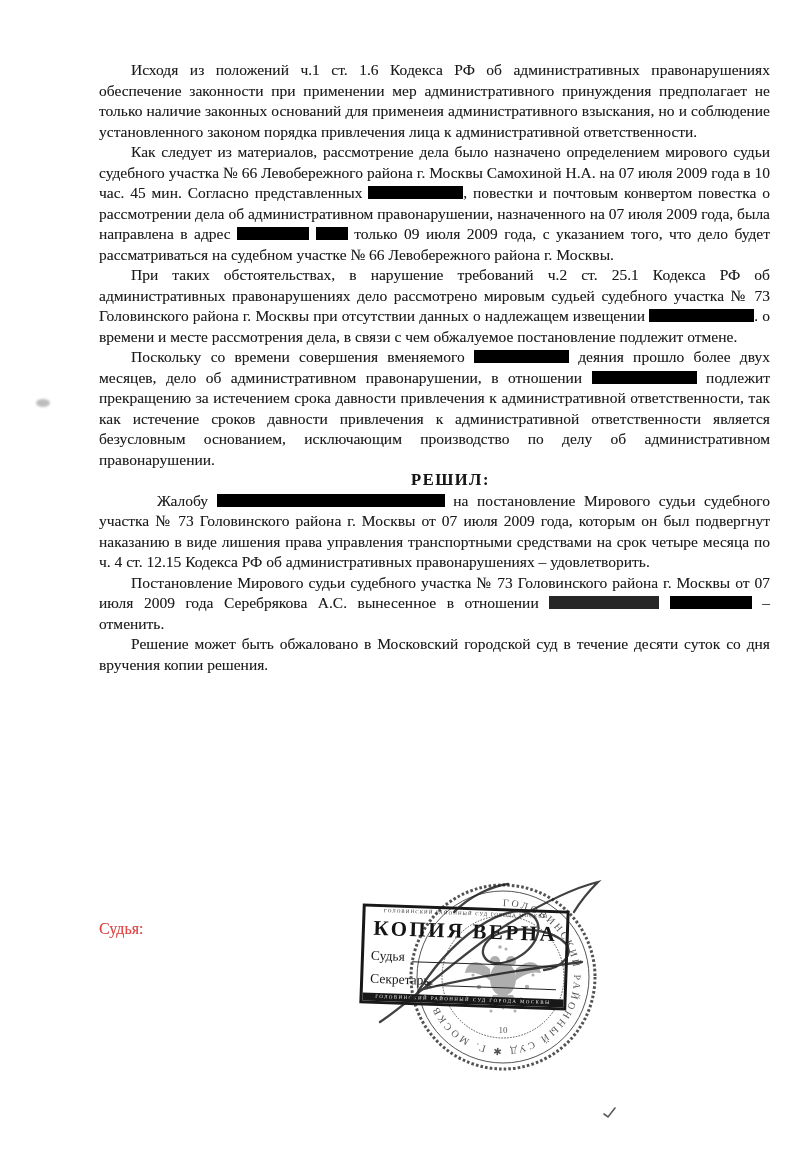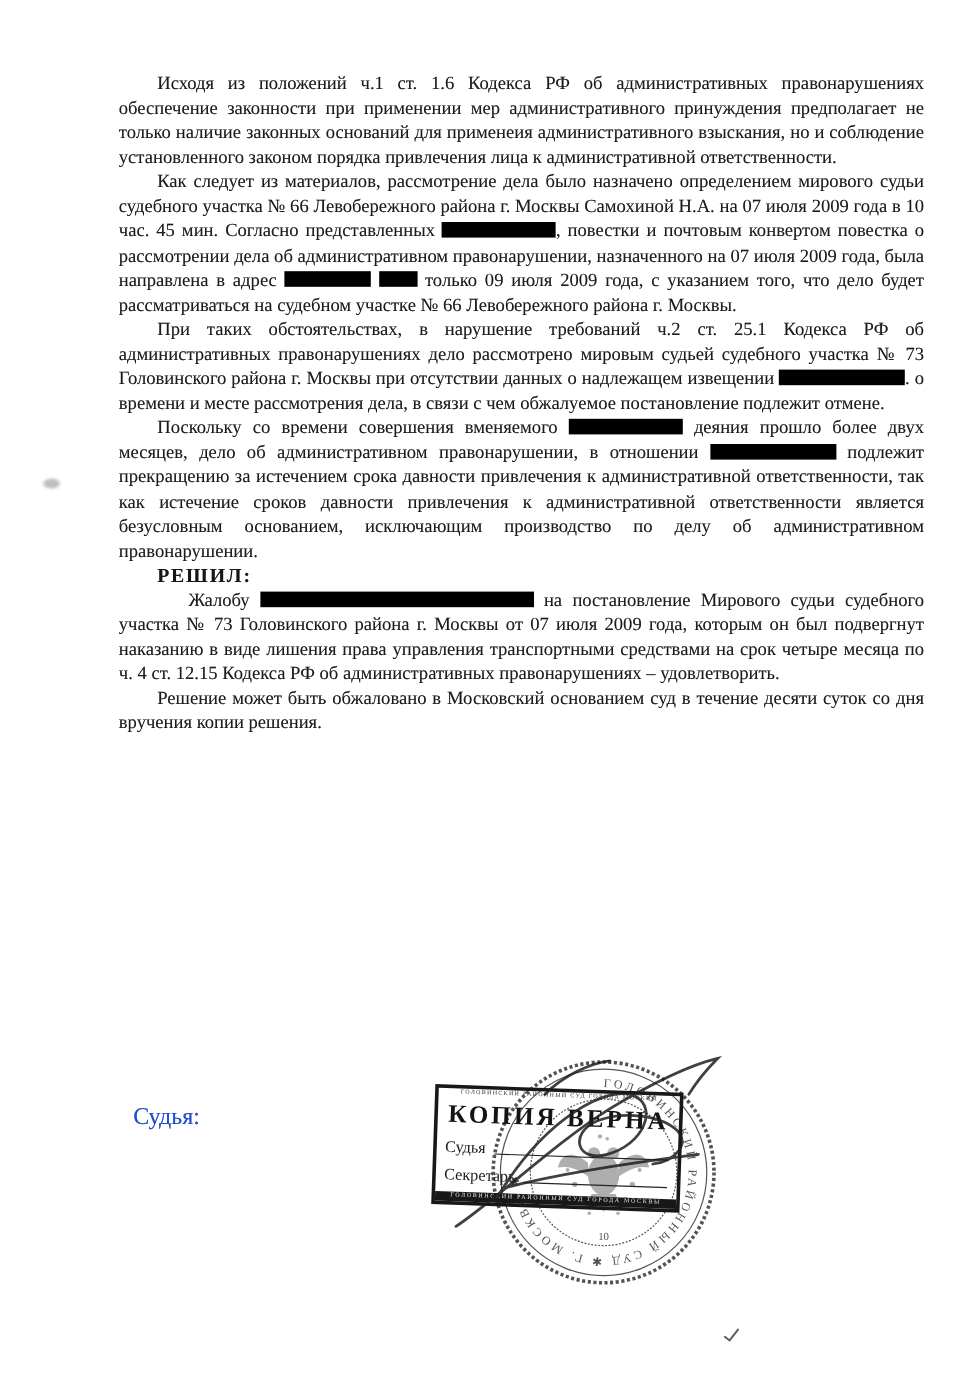--- a/index.html
+++ b/index.html
@@ -15,25 +15,25 @@
     text-shadow:0 0 .4px rgba(0,0,0,.35);
   }
   p.para{margin:0;text-indent:32px;}
   p.para.deep{text-indent:58px;}
   .redaction{
     display:inline-block;height:13px;background:#000;
     vertical-align:baseline;margin-bottom:-1px;
   }
   .redaction.gray{background:#272727;}
   .decision-heading{
-    text-align:left;font-weight:bold;font-size:16.5px;
+    text-align:center;font-weight:bold;font-size:16.5px;
     letter-spacing:1.5px;margin:15px 0 17px 0;text-indent:0;color:#161616;
   }
   .signature-label{
-    position:absolute;left:111px;top:920px;font-size:20px;color:#1d4ed8;
+    position:absolute;left:99px;top:920px;font-size:16px;color:#ef4444;
     text-shadow:0 0 .4px rgba(0,0,0,.35);
   }
   
   .seal-svg{position:absolute;left:403px;top:877px;width:200px;height:200px;opacity:.82;}
   .rect-stamp{
     position:absolute;left:361px;top:907px;width:207px;height:100px;
     border:3px solid #181818;box-sizing:border-box;
     transform:rotate(2deg);background:transparent;padding:0 7px;
   }
   .micro-top{
@@ -67,21 +67,22 @@
   <div class="doc-body">
     <div>
         <p class="para">Исходя из положений ч.1 ст. 1.6  Кодекса РФ об административных правонарушениях обеспечение законности при применении мер административного принуждения предполагает не только наличие законных оснований для применеия административного взыскания, но и соблюдение установленного законом порядка привлечения лица к административной ответственности.</p>
         <p class="para">Как следует из материалов, рассмотрение дела было назначено определением мирового судьи судебного участка № 66 Левобережного района г. Москвы Самохиной Н.А. на 07 июля 2009 года в 10 час. 45 мин. Согласно представленных <span class="redaction" style="width: 95px;"></span>, повестки и почтовым конвертом повестка о рассмотрении дела об административном правонарушении, назначенного на 07 июля 2009 года, была направлена в адрес <span class="redaction" style="width: 72px;"></span> <span class="redaction" style="width: 32px;"></span> только 09 июля 2009 года, с указанием того, что дело будет рассматриваться на судебном участке № 66 Левобережного района г. Москвы.</p>
         <p class="para">При таких обстоятельствах, в нарушение требований ч.2 ст. 25.1 Кодекса РФ об административных правонарушениях дело рассмотрено мировым судьей судебного участка № 73 Головинского района г. Москвы при отсутствии данных о надлежащем извещении <span class="redaction" style="width: 105px;"></span>. о времени и месте рассмотрения дела, в связи с чем обжалуемое постановление подлежит отмене.</p>
         <p class="para">Поскольку со времени совершения вменяемого <span class="redaction" style="width: 95px;"></span> деяния прошло более двух месяцев, дело об административном правонарушении, в отношении <span class="redaction" style="width: 105px;"></span> подлежит прекращению за истечением срока давности привлечения к административной ответственности, так как истечение сроков давности привлечения к административной ответственности является безусловным основанием, исключающим производство по делу об административном правонарушении.</p>
       </div>
     <p class="para decision-heading">РЕШИЛ:</p>
     <div>
         <p class="para deep">Жалобу <span class="redaction" style="width: 228px;"></span> на постановление Мирового судьи судебного участка № 73 Головинского района г. Москвы от 07 июля 2009 года, которым он был подвергнут наказанию в виде лишения права управления транспортными средствами на срок четыре месяца по ч. 4 ст. 12.15 Кодекса РФ об административных правонарушениях – удовлетворить.</p>
-        <p class="para">Решение может быть обжаловано в Московский основанием суд в течение десяти суток со дня вручения копии решения.</p>
+        <p class="para">Постановление Мирового судьи судебного участка № 73 Головинского района г. Москвы от 07 июля 2009 года Серебрякова А.С. вынесенное в отношении <span class="redaction gray" style="width: 110px;"></span> <span class="redaction" style="width: 82px;"></span> – отменить.</p>
+        <p class="para">Решение может быть обжаловано в Московский городской суд в течение десяти суток со дня вручения копии решения.</p>
       </div>
   </div>
 
   <div class="signature-label">Судья:</div>
 
   <svg class="seal-svg" viewBox="0 0 200 200" aria-hidden="true">
     <defs>
       <path id="ringPath" d="M 100,29 A 71,71 0 1 1 99.9,29"></path>
     </defs>
     <circle cx="100" cy="100" r="92" fill="none" stroke="#2e2e2e" stroke-width="3" stroke-dasharray="2.6,2.1"></circle>

